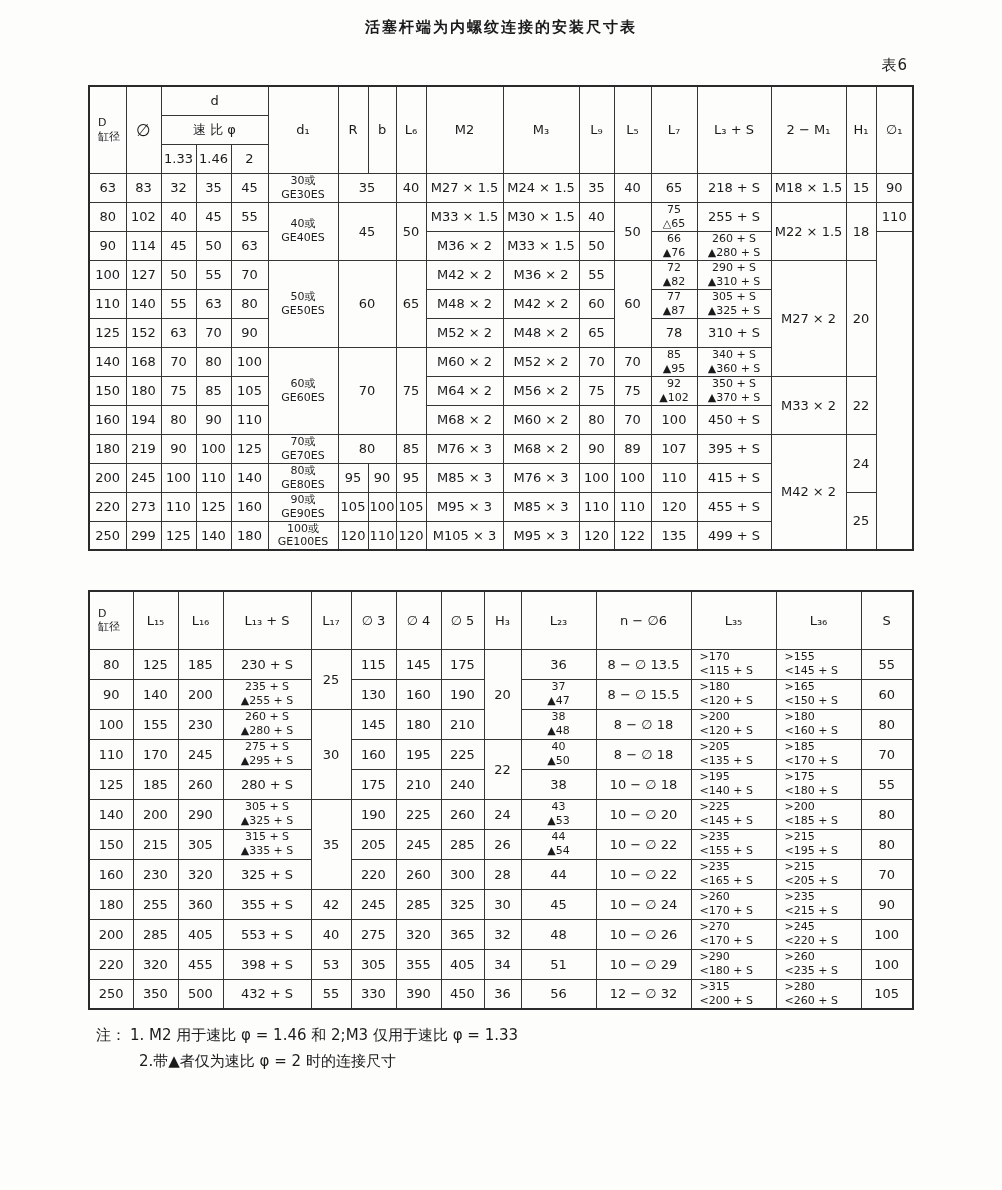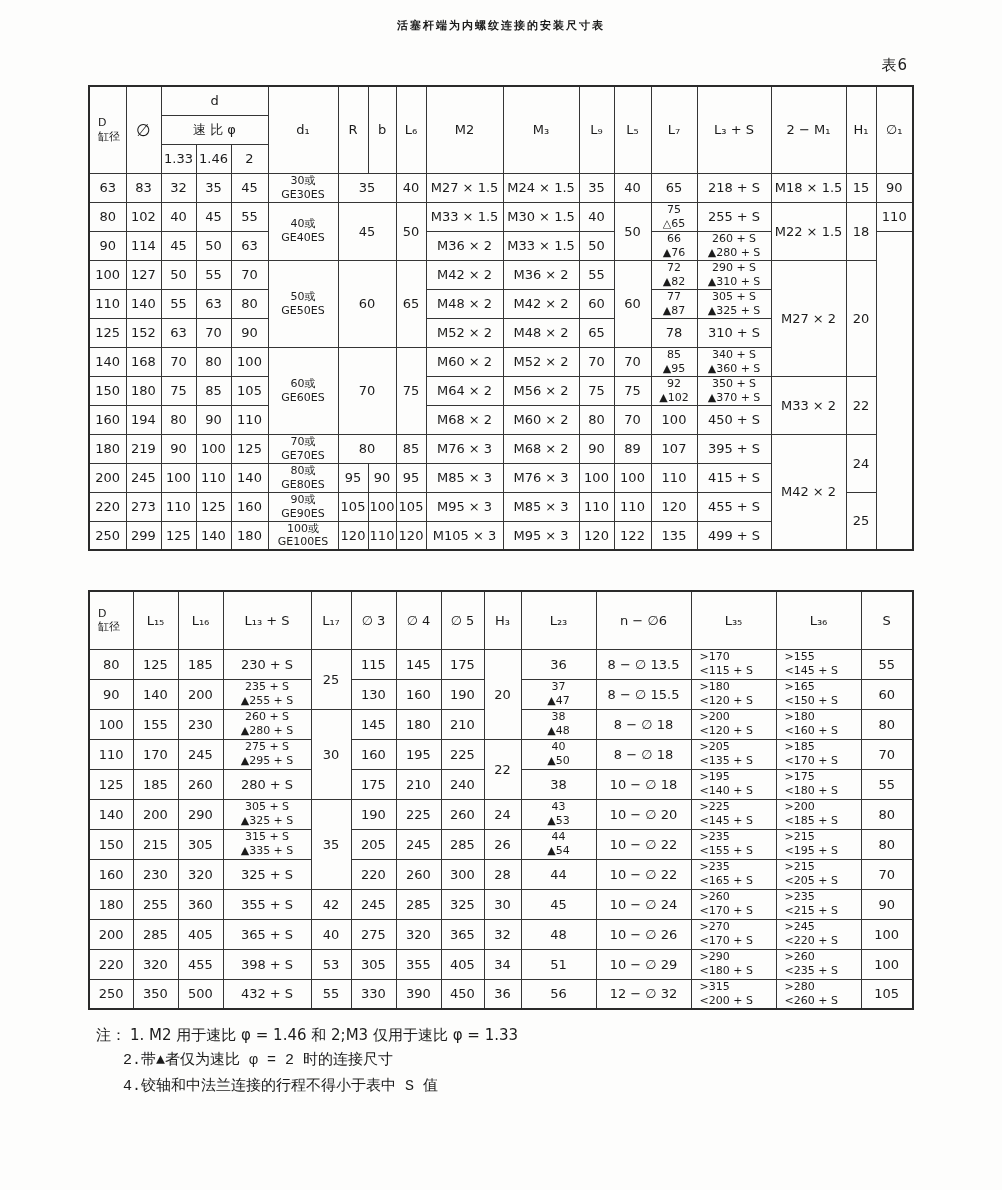--- a/index.html
+++ b/index.html
@@ -3,21 +3,21 @@
 <meta charset="utf-8">
 <style>
   html,body{margin:0;padding:0;}
   body{
     width:1002px;height:1190px;position:relative;
     background:#fdfdfc;color:#1b1b1b;
     font-family:"DejaVu Sans","Liberation Sans",sans-serif;
   }
   .page-title{
     position:absolute;top:18px;left:0;width:100%;
-    text-align:center;font-size:11px;font-weight:bold;letter-spacing:2px;
+    text-align:center;font-size:15px;font-weight:bold;letter-spacing:2px;
   }
   .table-label{
     position:absolute;top:56px;right:94px;font-size:15px;letter-spacing:1px;
   }
   table{
     position:absolute;left:88px;border-collapse:collapse;table-layout:fixed;
     width:824px;border:2px solid #2a2a2a;background:#fdfdfc;
   }
   #tbl1{top:85px;}
   #tbl2{top:590px;}
@@ -29,21 +29,21 @@
   #tbl1 thead tr{height:29px;}
   #tbl1 tbody tr{height:29px;margin-top:36px;}
   #tbl2 thead tr{height:58px;}
   #tbl2 tbody tr{height:30px;}
   .tl{font-size:11px;line-height:1.25;}
   .lft{text-align:left;padding-left:8px;}
   .phi{font-size:17px;font-style:italic;}
   .notes{position:absolute;left:96px;top:1022px;font-size:15px;line-height:1.74;}
   .note-first{display:flex;}
   .note-prefix{width:34px;flex:0 0 auto;}
-  .note-line{margin-left:27px;font-family:Liberation Mono, monospace;}
+  .note-line{margin-left:43px;}
 </style>
 </head>
 <body>
 
 <div class="page-title">活塞杆端为内螺纹连接的安装尺寸表</div>
 <div class="table-label">表6</div>
 
 <table id="tbl1">
   <colgroup>
     <col style="width:37px">
@@ -522,21 +522,21 @@
         <td class="lft tl">&gt;260
 &lt;170 + S</td>
         <td class="lft tl">&gt;235
 &lt;215 + S</td>
         <td>90</td>
       </tr>
       <tr>
         <td>200</td>
         <td>285</td>
         <td>405</td>
-        <td>365 + S</td>
+        <td>553 + S</td>
         <td>40</td>
         <td>275</td>
         <td>320</td>
         <td>365</td>
         <td>32</td>
         <td>48</td>
         <td>10 − ∅ 26</td>
         <td class="lft tl">&gt;270
 &lt;170 + S</td>
         <td class="lft tl">&gt;245
@@ -581,14 +581,13 @@
       </tr>
     </tbody>
   </table>
 
 <div class="notes">
   <div class="note-first">
     <span class="note-prefix">注：</span>
     <span>1. M2 用于速比 φ = 1.46 和 2;M3 仅用于速比 φ = 1.33</span>
   </div>
   <div class="note-line">2.带▲者仅为速比 φ = 2 时的连接尺寸</div>
-  <div class="note-line">4.铰轴和中法兰连接的行程不得小于表中 S 值</div>
 </div>
 
 </body></html>

